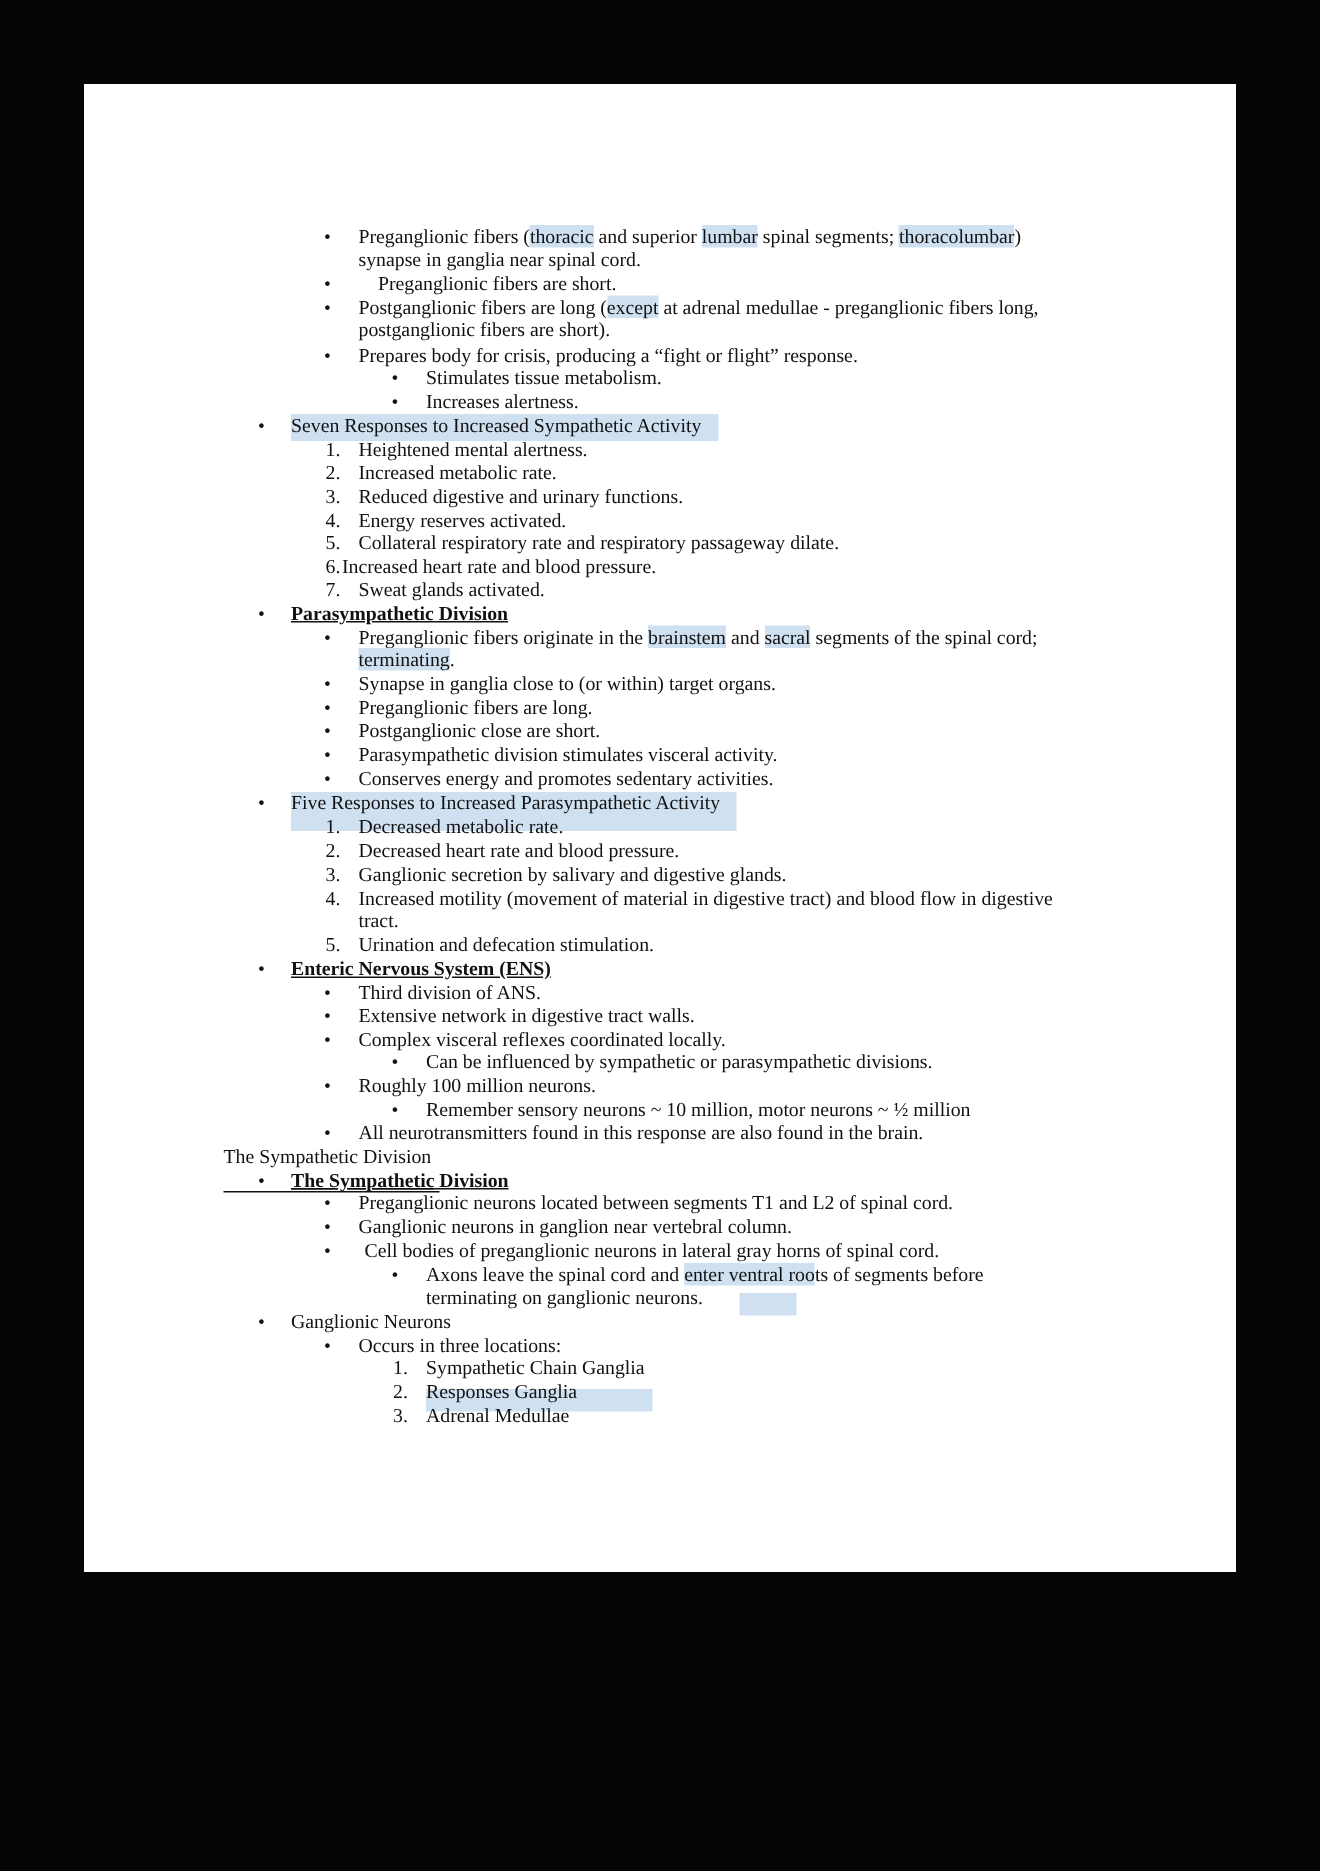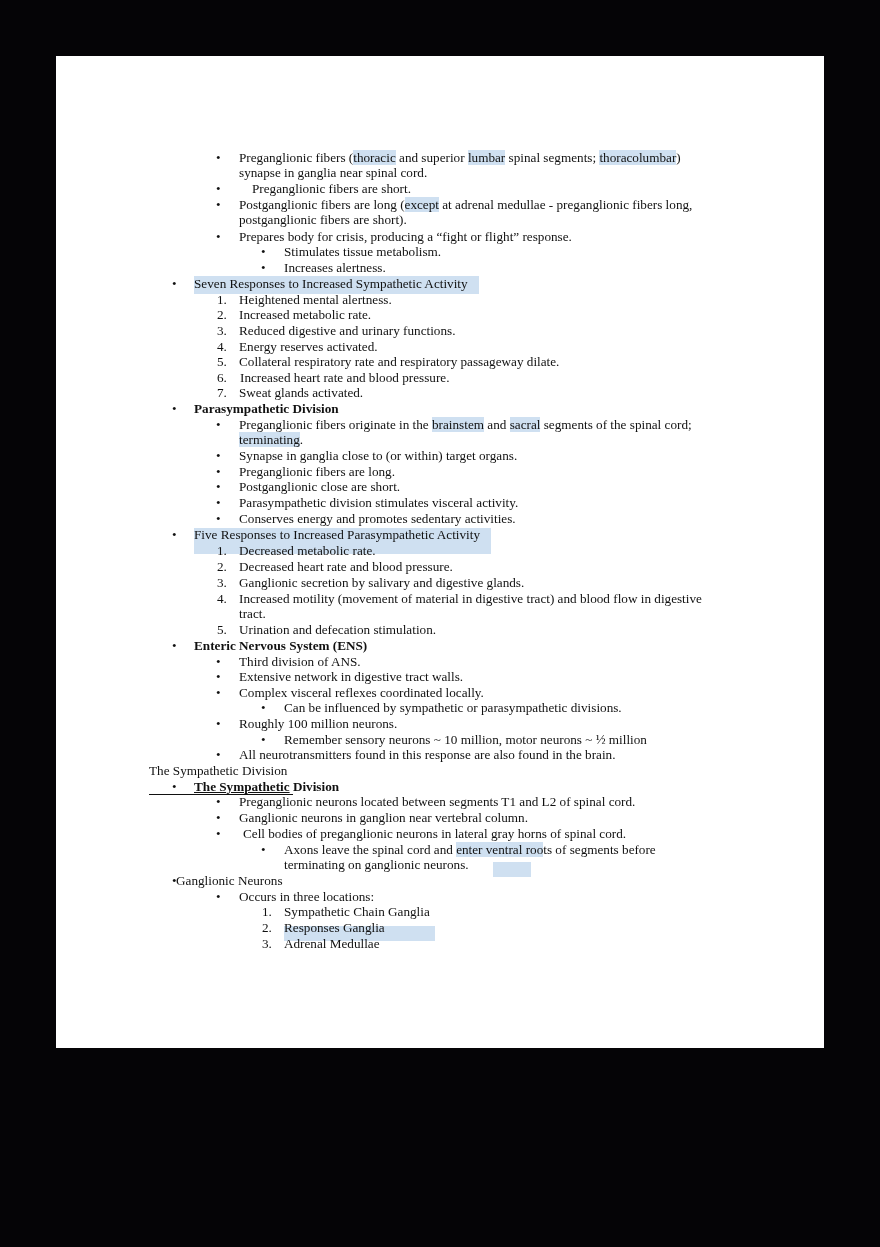--- a/index.html
+++ b/index.html
@@ -8,21 +8,21 @@
     font-family: "Liberation Serif", "DejaVu Serif", serif;
   }
   .page {
     position: absolute; left: 56px; top: 56px; width: 768px; height: 992px; background: #ffffff;
   }
   .line {
     position: absolute; font-size: 13.2px; line-height: 16px; color: #111; white-space: nowrap;
   }
   .bullet { position: absolute; font-size: 13px; line-height: 16px; color: #111; }
   .num { position: absolute; font-size: 13.2px; line-height: 16px; color: #111; }
-  .bold { font-weight: bold; }
+  .bold { font-weight: bold; text-decoration: underline; }
   .hl { background: #cfe0f1; }
   .hlbox { position: absolute; background: #cfe0f1; }
   .uline { position: absolute; height: 1px; background: #111; }
 </style>
 </head>
 <body>
 
 <div class="page"></div>
 
 <span class="bullet" style="left:216px;top:150px">•</span>
@@ -52,21 +52,21 @@
 <div class="line" style="left:239px;top:292px">Heightened mental alertness.</div>
 <span class="num" style="left:217px;top:307px">2.</span>
 <div class="line" style="left:239px;top:307px">Increased metabolic rate.</div>
 <span class="num" style="left:217px;top:323px">3.</span>
 <div class="line" style="left:239px;top:323px">Reduced digestive and urinary functions.</div>
 <span class="num" style="left:217px;top:339px">4.</span>
 <div class="line" style="left:239px;top:339px">Energy reserves activated.</div>
 <span class="num" style="left:217px;top:354px">5.</span>
 <div class="line" style="left:239px;top:354px">Collateral respiratory rate and respiratory passageway dilate.</div>
 <span class="num" style="left:217px;top:370px">6.</span>
-<div class="line" style="left:240px;top:370px">Increased heart rate and blood pressure.</div>
+<div class="line" style="left:228px;top:370px">Increased heart rate and blood pressure.</div>
 <span class="num" style="left:217px;top:385px">7.</span>
 <div class="line" style="left:239px;top:385px">Sweat glands activated.</div>
 
 <span class="bullet" style="left:172px;top:401px">•</span>
 <div class="line bold" style="left:194px;top:401px">Parasympathetic Division</div>
 
 <span class="bullet" style="left:216px;top:417px">•</span>
 <div class="line" style="left:239px;top:417px"><span>Preganglionic fibers originate in the </span><span class="hl">brainstem</span><span> and </span><span class="hl">sacral</span><span> segments of the spinal cord;</span></div>
 <div class="line" style="left:239px;top:432px"><span class="hl">terminating</span><span>.</span></div>
 
@@ -127,21 +127,21 @@
 <div class="line" style="left:239px;top:810px">Ganglionic neurons in ganglion near vertebral column.</div>
 <span class="bullet" style="left:216px;top:826px">•</span>
 <div class="line" style="left:243px;top:826px">Cell bodies of preganglionic neurons in lateral gray horns of spinal cord.</div>
 
 <span class="bullet" style="left:261px;top:842px">•</span>
 <div class="line" style="left:284px;top:842px"><span>Axons leave the spinal cord and </span><span class="hl">enter ventral roo</span><span>ts of segments before</span></div>
 <div class="line" style="left:284px;top:857px">terminating on ganglionic neurons.</div>
 <div class="hlbox" style="left:493px;top:862px;width:38px;height:15px"></div>
 
 <span class="bullet" style="left:172px;top:873px">•</span>
-<div class="line" style="left:176px;top:873px">Ganglionic Neurons</div>
+<div class="line" style="left:194px;top:873px">Ganglionic Neurons</div>
 
 <span class="bullet" style="left:216px;top:889px">•</span>
 <div class="line" style="left:239px;top:889px">Occurs in three locations:</div>
 
 <span class="num" style="left:262px;top:904px">1.</span>
 <div class="line" style="left:284px;top:904px">Sympathetic Chain Ganglia</div>
 
 <div class="hlbox" style="left:284px;top:926px;width:151px;height:15px"></div>
 <span class="num" style="left:262px;top:920px">2.</span>
 <div class="line" style="left:284px;top:920px">Responses Ganglia</div>

